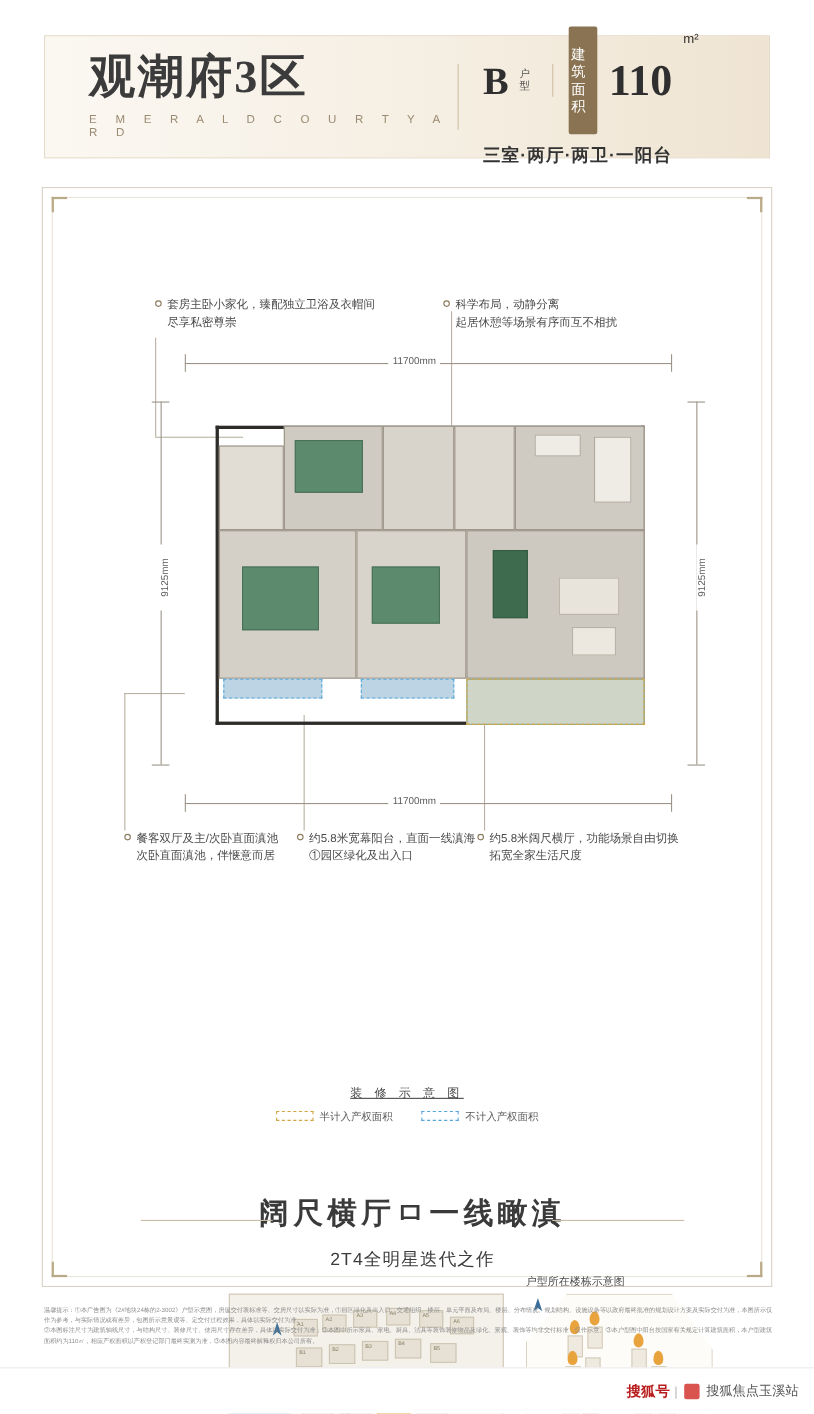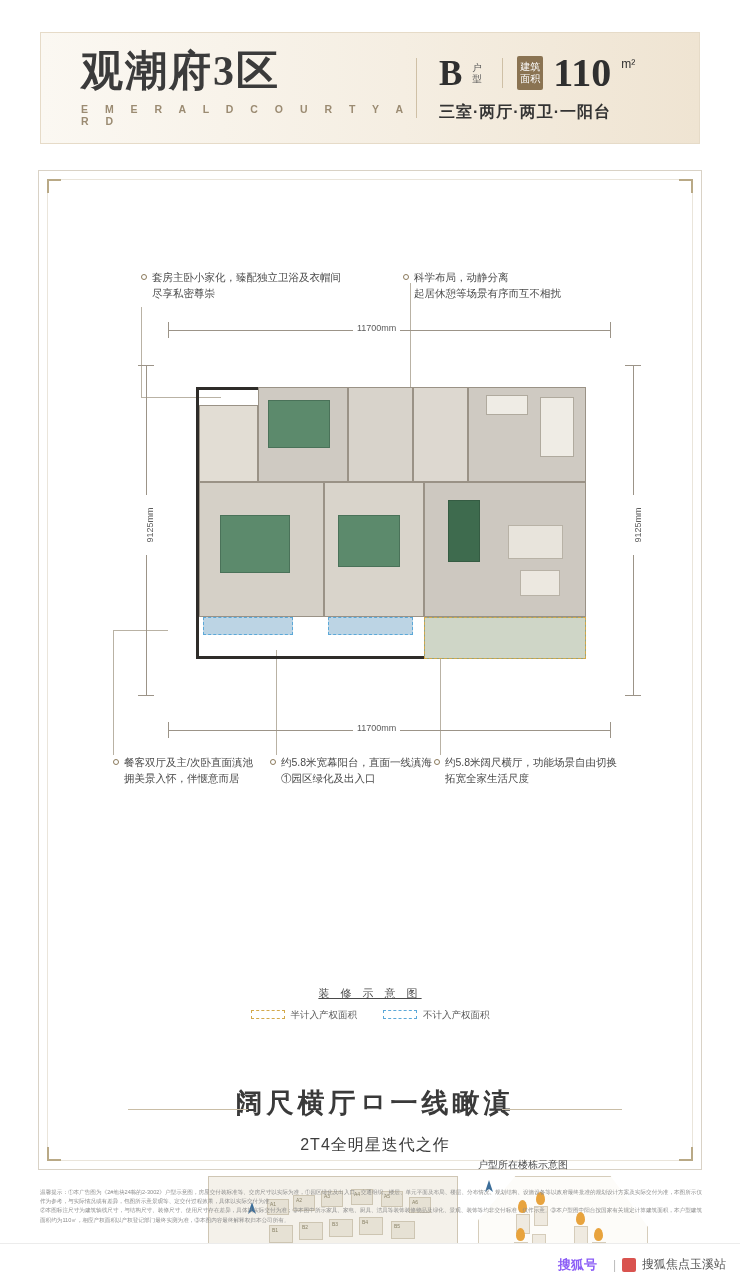--- a/index.html
+++ b/index.html
@@ -21,39 +21,39 @@
     display:flex; align-items:center;
   }
   .brand { padding-left:40px; width:375px; }
   .brand-cn {
     font-family:"Liberation Serif", serif;
     font-size:42px; letter-spacing:2px; color:#3b3b3b; font-weight:bold;
     line-height:1.05;
   }
   .brand-en {
     margin-top:9px;
-    font-size:10.5px; letter-spacing:7px; color:#9b8b72;font-weight:bold;
+    font-size:10.5px; letter-spacing:7px; color:#9b8b72;
   }
   .divider-v { width:1px; height:60px; background:#cfc0a6; }
   .unit-block {
     flex:1; display:flex; flex-direction:column; justify-content:center;
     padding-left:22px; padding-right:18px;
   }
   .unit-top { display:flex; align-items:center; gap:10px; }
   .unit-letter {
     font-family:"Liberation Serif", serif;
     font-size:35px; color:#2f2f2f; font-weight:bold; line-height:1;
   }
   .unit-tag {
     font-size:9.5px; line-height:1.18; color:#555; width:16px;
   }
   .unit-sep { width:1px; height:30px; background:#cfc0a6; margin:0 4px; }
   .area-tag {
-    font-size:10px; line-height:1.2; color:#fff; background:#8a7352;
-    padding:5px 2px; width:26px; text-align:center; border-radius:2px;
+    font-size:13px; line-height:1.2; color:#fff; background:#8a7352;
+    padding:18px 2px; width:26px; text-align:left; border-radius:2px;
   }
   .area-num {
     font-family:"Liberation Serif", serif;
     font-size:40px; font-weight:bold; color:#2f2f2f; line-height:1;
   }
   .area-unit { font-size:12px; color:#2f2f2f; align-self:flex-start; margin-top:4px;}
   .unit-sub {
     margin-top:9px; font-size:16px; letter-spacing:1px; color:#333; font-weight:bold;
   }
 
@@ -159,21 +159,21 @@
     font-size:5.6px; line-height:1.65; color:#8d8d8d; text-align:justify;
   }
 
   
   .footer {
     position:absolute; left:0; bottom:0; width:740px; height:42px;
     background:#fff; border-top:1px solid #ececec;
     display:flex; align-items:center; justify-content:flex-end; padding-right:14px;
     font-size:12px; color:#555;
   }
-  .footer .fx { color:#8b5cf6; font-weight:bold; margin-right:16px; font-size:13px;}
+  .footer .fx { color:#b91c1c; font-weight:bold; margin-right:4px; font-size:13px;}
   .footer-logo {
     display:inline-block; width:14px; height:14px; background:#d9534f;
     border-radius:2px; margin-right:6px;
   }
 </style>
 </head>
 <body>
 
 <div class="header">
   <div class="brand">
@@ -209,21 +209,21 @@
       <span class="dot"></span><span>套房主卧小家化，臻配独立卫浴及衣帽间</span>
       <span class="l2">尽享私密尊崇</span>
     </div>
 
     <div class="ln" style="left:93px; top:127px; width:1px; height:90px;"></div>
     <div class="ln" style="left:93px; top:217px; width:80px; height:1px;"></div>
     <div class="ln" style="left:362px; top:103px; width:1px; height:185px;"></div>
 
     <div class="anno" style="left:65px; top:575px; width:180px;">
       <span class="dot"></span><span>餐客双厅及主/次卧直面滇池</span>
-      <span class="l2">拥美景入怀，伴惬意而居</span>
+      <span class="l2">次卧直面滇池，伴惬意而居</span>
     </div>
     <div class="anno" style="left:222px; top:575px; width:185px;">
       <span class="dot"></span><span>约5.8米宽幕阳台，直面一线滇海</span>
       <span class="l2">①园区绿化及出入口</span>
     </div>
     <div class="anno" style="left:386px; top:575px; width:200px;">
       <span class="dot"></span><span>约5.8米阔尺横厅，功能场景自由切换</span>
       <span class="l2">拓宽全家生活尺度</span>
     </div>
 

